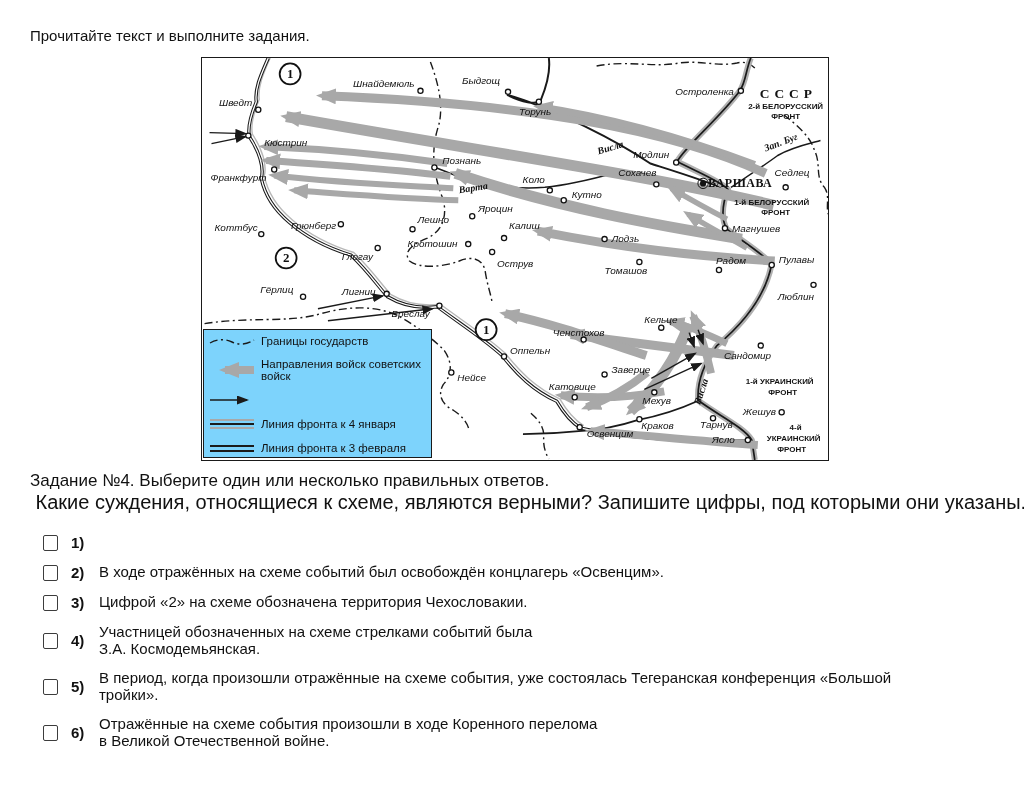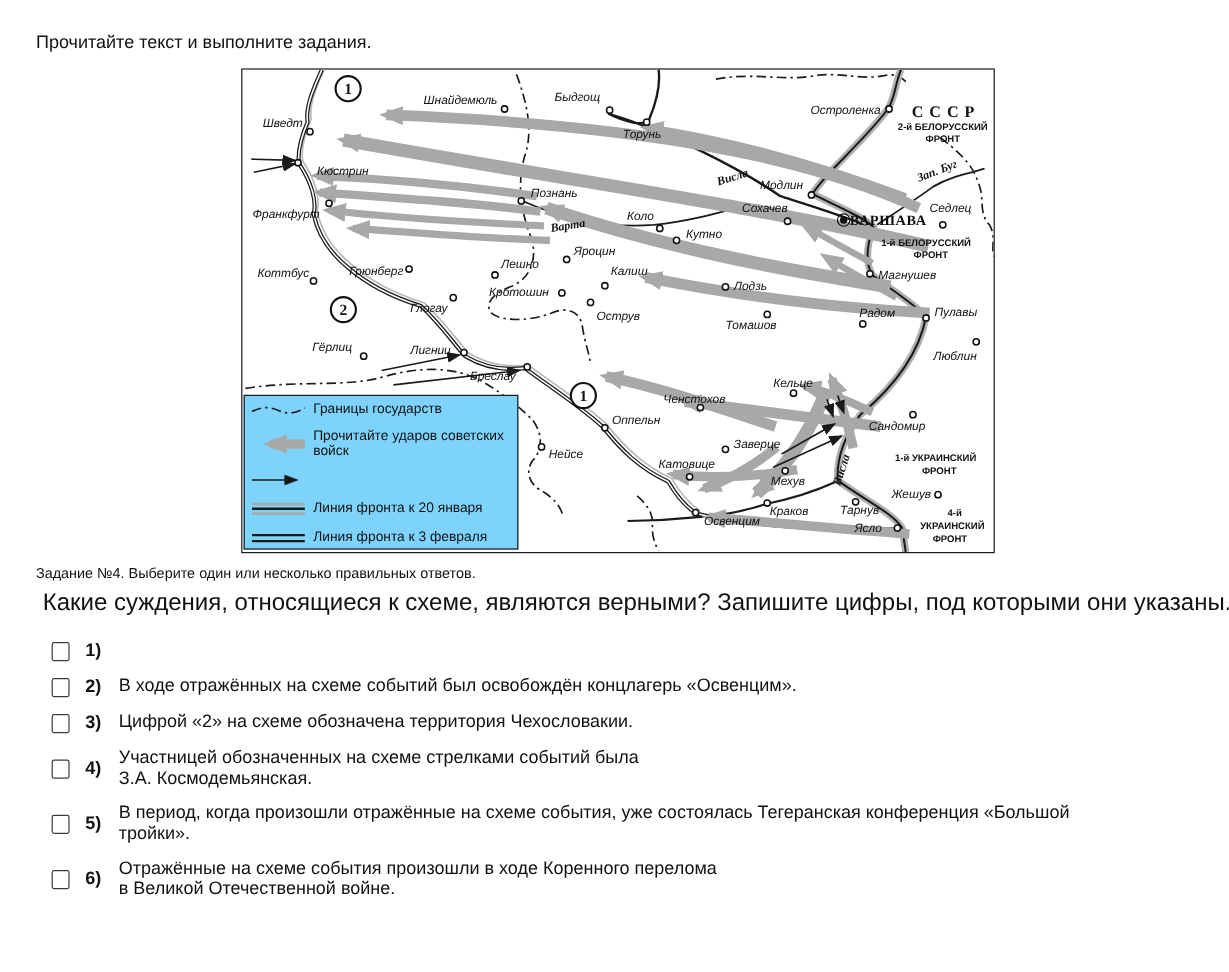--- a/index.html
+++ b/index.html
@@ -23,21 +23,21 @@
   
   #legend{
     position:absolute;left:1px;top:271px;width:229px;height:129px;z-index:2;
     border:1.6px solid #1a1a1a;background:#7dd3fc;box-sizing:border-box;
     padding:5px 3px 3px 5px;display:flex;flex-direction:column;justify-content:space-between;
   }
   .lg-row{display:flex;align-items:center;gap:6px;}
   .lg-sym{flex:0 0 46px;}
   .lg-txt{font-size:11.5px;line-height:12px;width:168px;}
   
-  .task-title{position:absolute;left:30px;top:471px;font-size:12px;white-space:pre;text-align:center;}
+  .task-title{position:absolute;left:30px;top:471px;font-size:17px;white-space:pre;text-align:center;}
   .task-question{position:absolute;left:30px;top:491px;font-size:20px;white-space:pre;}
   #options{position:absolute;left:43px;top:534px;width:940px;}
   .opt-row{display:flex;align-items:center;margin-bottom:13px;}
   .opt-box{
     width:13px;height:14px;border:1.6px solid #3c3c3c;border-radius:2px;
     flex:0 0 auto;background:#fff;
   }
   .opt-num{font-weight:bold;font-size:15px;flex:0 0 auto;margin-left:13px;width:20px;}
   .opt-text{font-size:15px;line-height:16.5px;max-width:872px;margin-left:8px;}
 </style>
@@ -233,34 +233,34 @@
     <div class="lg-row">
       <svg class="lg-sym" width="46" height="12">
         <path d="M1,8 Q12,2 23,7 T45,5" fill="none" stroke="#1a1a1a" stroke-width="1.4" stroke-dasharray="8 3.5 2 3.5"></path>
       </svg>
       <span class="lg-txt">Границы государств</span>
     </div>
     <div class="lg-row">
       <svg class="lg-sym" width="46" height="18">
         <path d="M45,9 L16,9" fill="none" stroke="#a8a8a8" stroke-width="8" marker-end="url(#ah-sov)"></path>
       </svg>
-      <span class="lg-txt">Прочитайте ударов советских войск</span>
+      <span class="lg-txt">Направления войск советских войск</span>
     </div>
     <div class="lg-row">
       <svg class="lg-sym" width="46" height="14">
         <path d="M1,7 L38,7" fill="none" stroke="#1a1a1a" stroke-width="1.4" marker-end="url(#ah-en)"></path>
       </svg>
     </div>
     <div class="lg-row">
       <svg class="lg-sym" width="46" height="14">
         <line x1="1" y1="3" x2="45" y2="3" stroke="#a8a8a8" stroke-width="2.2"></line>
         <line x1="1" y1="7" x2="45" y2="7" stroke="#1a1a1a" stroke-width="2"></line>
         <line x1="1" y1="11" x2="45" y2="11" stroke="#a8a8a8" stroke-width="2.2"></line>
       </svg>
-      <span class="lg-txt">Линия фронта к 20 января</span>
+      <span class="lg-txt">Линия фронта к 4 января</span>
     </div>
     <div class="lg-row">
       <svg class="lg-sym" width="46" height="12">
         <line x1="1" y1="4" x2="45" y2="4" stroke="#1a1a1a" stroke-width="1.8"></line>
         <line x1="1" y1="9" x2="45" y2="9" stroke="#1a1a1a" stroke-width="1.8"></line>
       </svg>
       <span class="lg-txt">Линия фронта к 3 февраля</span>
     </div>
   </div>
 </div>

